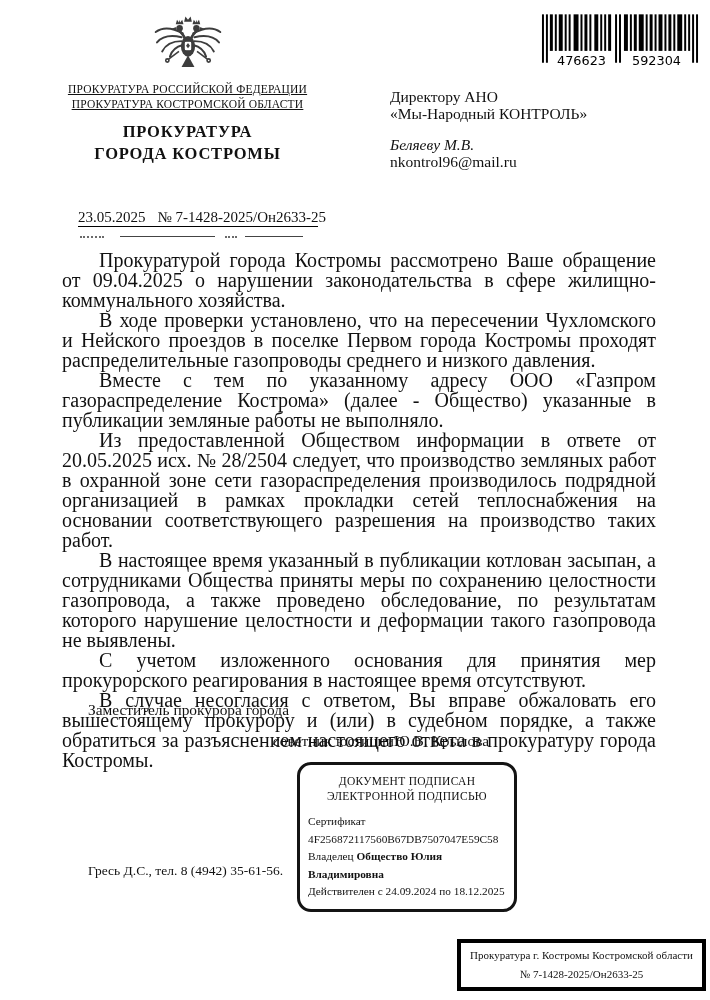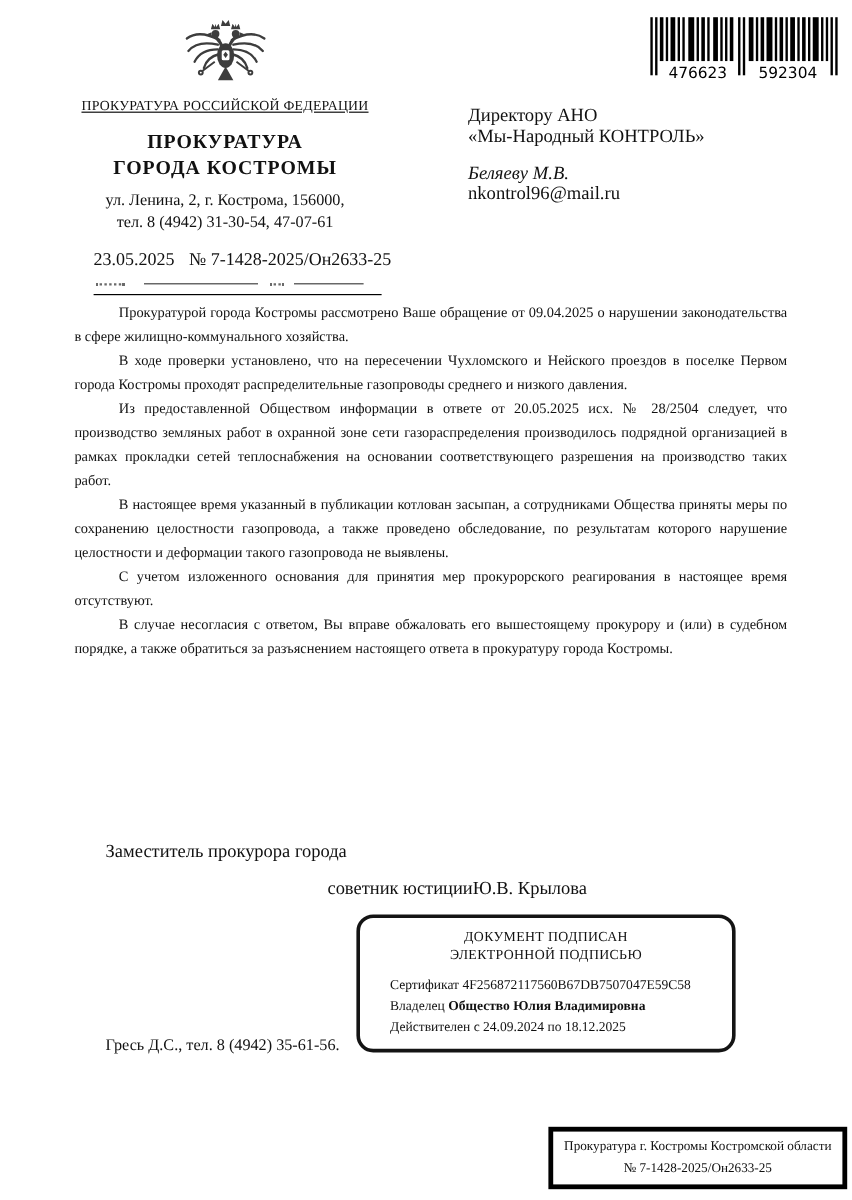--- a/index.html
+++ b/index.html
@@ -23,44 +23,44 @@
   .barcode-digits { font-family: "DejaVu Sans", "Liberation Sans", sans-serif; }
 
   
   .recipient { position: absolute; left: 390px; top: 88px; width: 280px; font-size: 15.5px; line-height: 17px; }
   .recipient .name { margin-top: 14px; font-style: italic; }
   .recipient .email { }
 
   
   .ref-line {
     position: absolute; left: 78px; top: 209px; width: 240px;
-    border-bottom: 1.5px solid #000; padding-bottom: 19px;
+    border-bottom: 1.5px solid #000; padding-bottom: 0;
     font-size: 15px; white-space: nowrap;
   }
   .ref-line .num { margin-left: 12px; }
   .remnant { position: absolute; top: 236px; height: 0; }
   .remnant.dotted { border-top: 2px dotted #6a6a6a; }
   .remnant.solid  { border-top: 1.5px solid #444; }
   .r1 { left: 80px;  width: 24px; }
   .r2 { left: 120px; width: 95px; }
   .r3 { left: 225px; width: 12px; }
   .r4 { left: 245px; width: 58px; }
 
   
-  .body-text { position: absolute; left: 62px; top: 250px; width: 594px; font-size: 12px; line-height: 20px; text-align: justify; }
+  .body-text { position: absolute; left: 62px; top: 250px; width: 594px; font-size: 20px; line-height: 20px; text-align: justify; }
   .body-text p { margin: 0; text-indent: 37px; }
 
   
   .signature { position: absolute; left: 88px; top: 701px; width: 586px; font-size: 15.4px; }
   .signature .row2 { margin-top: 13px; display: flex; justify-content: center; }
 
   
   .stamp {
-    position: absolute; left: 297px; top: 762px; width: 316px;
-    border: 3px solid #141414; border-radius: 14px; padding: 9px 25px 8px;
+    position: absolute; left: 297px; top: 762px; width: 220px;
+    border: 3px solid #141414; border-radius: 14px; padding: 9px 8px 8px;
     background: #fff;
   }
   .stamp-title { text-align: center; font-size: 11.5px; line-height: 15px; letter-spacing: 0.3px; }
   .stamp-details { margin-top: 9px; font-size: 11.3px; line-height: 17.5px; }
   .stamp-details b { font-weight: bold; }
 
   
   .executor { position: absolute; left: 88px; top: 863px; font-size: 13.5px; }
 
   
@@ -110,28 +110,25 @@
       </g>
       <g stroke="#3d3d3d" stroke-width="2.5" fill="none">
         <path d="M30,70 L46,58"></path>
         <circle cx="28" cy="72" r="2.5"></circle>
         <path d="M90,70 L74,58"></path>
         <circle cx="92" cy="72" r="2.5"></circle>
       </g>
     </svg>
     <div class="org-block">
       <div class="org-line">ПРОКУРАТУРА РОССИЙСКОЙ ФЕДЕРАЦИИ</div>
+      <div class="org-line">ПРОКУРАТУРА КОСТРОМСКОЙ ОБЛАСТИ</div>
     </div>
     <div class="lh-title">
       <div>ПРОКУРАТУРА</div>
       <div>ГОРОДА КОСТРОМЫ</div>
-    </div>
-    <div class="lh-address">
-      <div>ул. Ленина, 2, г. Кострома, 156000,</div>
-      <div>тел. 8 (4942) 31-30-54, 47-07-61</div>
     </div>
   </div>
 
   <div class="barcode-wrap">
     <svg width="160" height="56" viewBox="0 0 162 56" aria-hidden="true">
       <g fill="#000">
 
         <rect x="2" y="0" width="2" height="49"></rect>
           <rect x="6" y="0" width="2" height="49"></rect>
 
@@ -188,20 +185,21 @@
     <span>23.05.2025</span><span class="num">№ 7-1428-2025/Он2633-25</span>
   </div>
   <div class="remnant dotted r1"></div>
   <div class="remnant solid r2"></div>
   <div class="remnant dotted r3"></div>
   <div class="remnant solid r4"></div>
 
   <div class="body-text">
     <p>Прокуратурой города Костромы рассмотрено Ваше обращение от 09.04.2025 о нарушении законодательства в сфере жилищно-коммунального хозяйства.</p>
     <p>В ходе проверки установлено, что на пересечении Чухломского и Нейского проездов в поселке Первом города Костромы проходят распределительные газопроводы среднего и низкого давления.</p>
+    <p>Вместе с тем по указанному адресу ООО «Газпром газораспределение Кострома» (далее - Общество) указанные в публикации земляные работы не выполняло.</p>
     <p>Из предоставленной Обществом информации в ответе от 20.05.2025 исх. № 28/2504 следует, что производство земляных работ в охранной зоне сети газораспределения производилось подрядной организацией в рамках прокладки сетей теплоснабжения на основании соответствующего разрешения на производство таких работ.</p>
     <p>В настоящее время указанный в публикации котлован засыпан, а сотрудниками Общества приняты меры по сохранению целостности газопровода, а также проведено обследование, по результатам которого нарушение целостности и деформации такого газопровода не выявлены.</p>
     <p>С учетом изложенного основания для принятия мер прокурорского реагирования в настоящее время отсутствуют.</p>
     <p>В случае несогласия с ответом, Вы вправе обжаловать его вышестоящему прокурору и (или) в судебном порядке, а также обратиться за разъяснением настоящего ответа в прокуратуру города Костромы.</p>
   </div>
 
   <div class="signature">
     <div>Заместитель прокурора города</div>
     <div class="row2">
       <span>советник юстиции</span>

